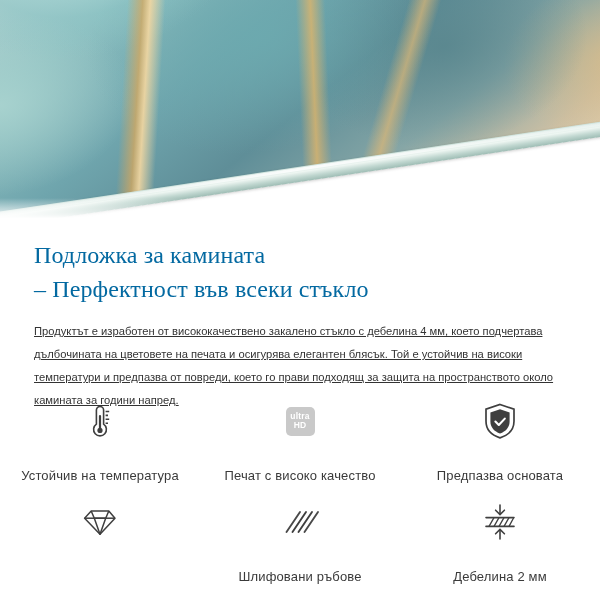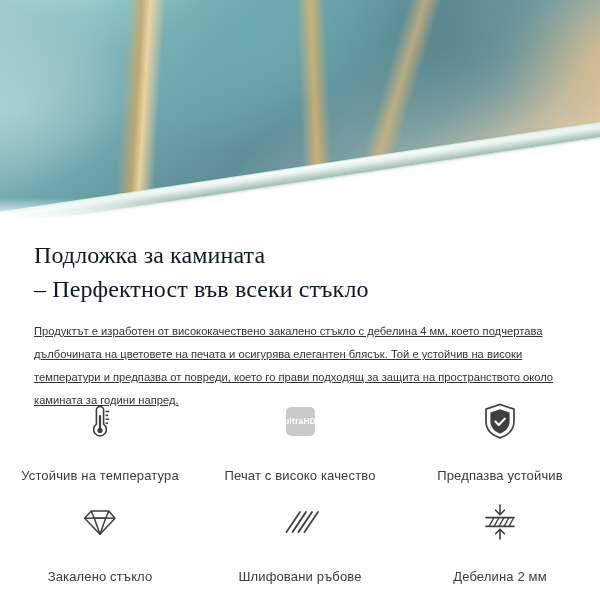--- a/index.html
+++ b/index.html
@@ -93,21 +93,21 @@
     position: absolute;
     left: 0; top: 224px; width: 600px;
     padding: 0 34px;
   }
   h1.title {
     margin: 14px 0 0 0;
     font-family: "Liberation Serif", serif;
     font-size: 24px;
     font-weight: 400;
     line-height: 1.42;
-    color: #0f172a;
+    color: #0369a1;
     letter-spacing: 0.1px;
   }
   h1.title .line2 { display: block; }
   p.body {
     margin: 14px 0 0 0;
     font-size: 11.2px;
     line-height: 2.05;
     color: #333333;
     max-width: 525px;
     text-decoration: underline;
@@ -142,21 +142,21 @@
   }
   .ultrahd {
     width: 29px; height: 29px;
     border-radius: 5px;
     background: #c9c9c9;
     color: #ffffff;
     font-size: 8.5px;
     font-weight: bold;
     line-height: 1.04;
     display: flex;
-    flex-direction: row;
+    flex-direction: column;
     align-items: center;
     justify-content: center;
     letter-spacing: 0.2px;
   }
   .ultrahd span { display: block; }
   svg { display: block; }
 </style>
 </head>
 <body>
 
@@ -208,37 +208,36 @@
       </div>
 
       <div class="feat">
         <div class="feat-ico">
           <svg width="36" height="42" viewBox="0 0 36 42">
             <path d="M18 4.5 32 9.2v12.1c0 8.2-5.6 13.9-14 16.6-8.4-2.7-14-8.4-14-16.6V9.2L18 4.5z" fill="none" stroke="#3f3f3f" stroke-width="1.7"></path>
             <path d="M18 9.2 27.6 12.4v9c0 5.9-3.9 10-9.6 12-5.7-2-9.6-6.1-9.6-12v-9L18 9.2z" fill="#3f3f3f"></path>
             <path d="M13.4 21.6l3.4 3.4 6-6.4" fill="none" stroke="#ffffff" stroke-width="2.1" stroke-linecap="round" stroke-linejoin="round"></path>
           </svg>
         </div>
-        <div class="feat-label">Предпазва устойчив</div>
+        <div class="feat-label">Предпазва основата</div>
       </div>
 
     </div>
 
     <div class="feat-row row2">
 
       <div class="feat">
         <div class="feat-ico">
           <svg width="40" height="34" viewBox="0 0 40 34" fill="none" stroke="#3f3f3f" stroke-width="1.5" stroke-linejoin="round">
             <path d="M11.2 6h17.6l6.2 7.2L20 29.2 4.6 13.2 11.2 6z"></path>
             <path d="M4.6 13.2h30.4"></path>
             <path d="M11.2 6l3.1 7.2L20 29.2l5.7-16L28.8 6"></path>
             <path d="M14.3 13.2h11.4"></path>
           </svg>
         </div>
-        <div class="feat-label">Закалено стъкло</div>
       </div>
 
       <div class="feat">
         <div class="feat-ico">
           <svg width="40" height="34" viewBox="0 0 40 34" fill="none" stroke="#3f3f3f" stroke-width="1.9" stroke-linecap="round">
             <path d="M12.5 27 26 7"></path>
             <path d="M18.5 27 32 7"></path>
             <path d="M24.5 27 38 7" opacity="0.95"></path>
             <path d="M6.5 27 20 7" opacity="0.95"></path>
           </svg>

